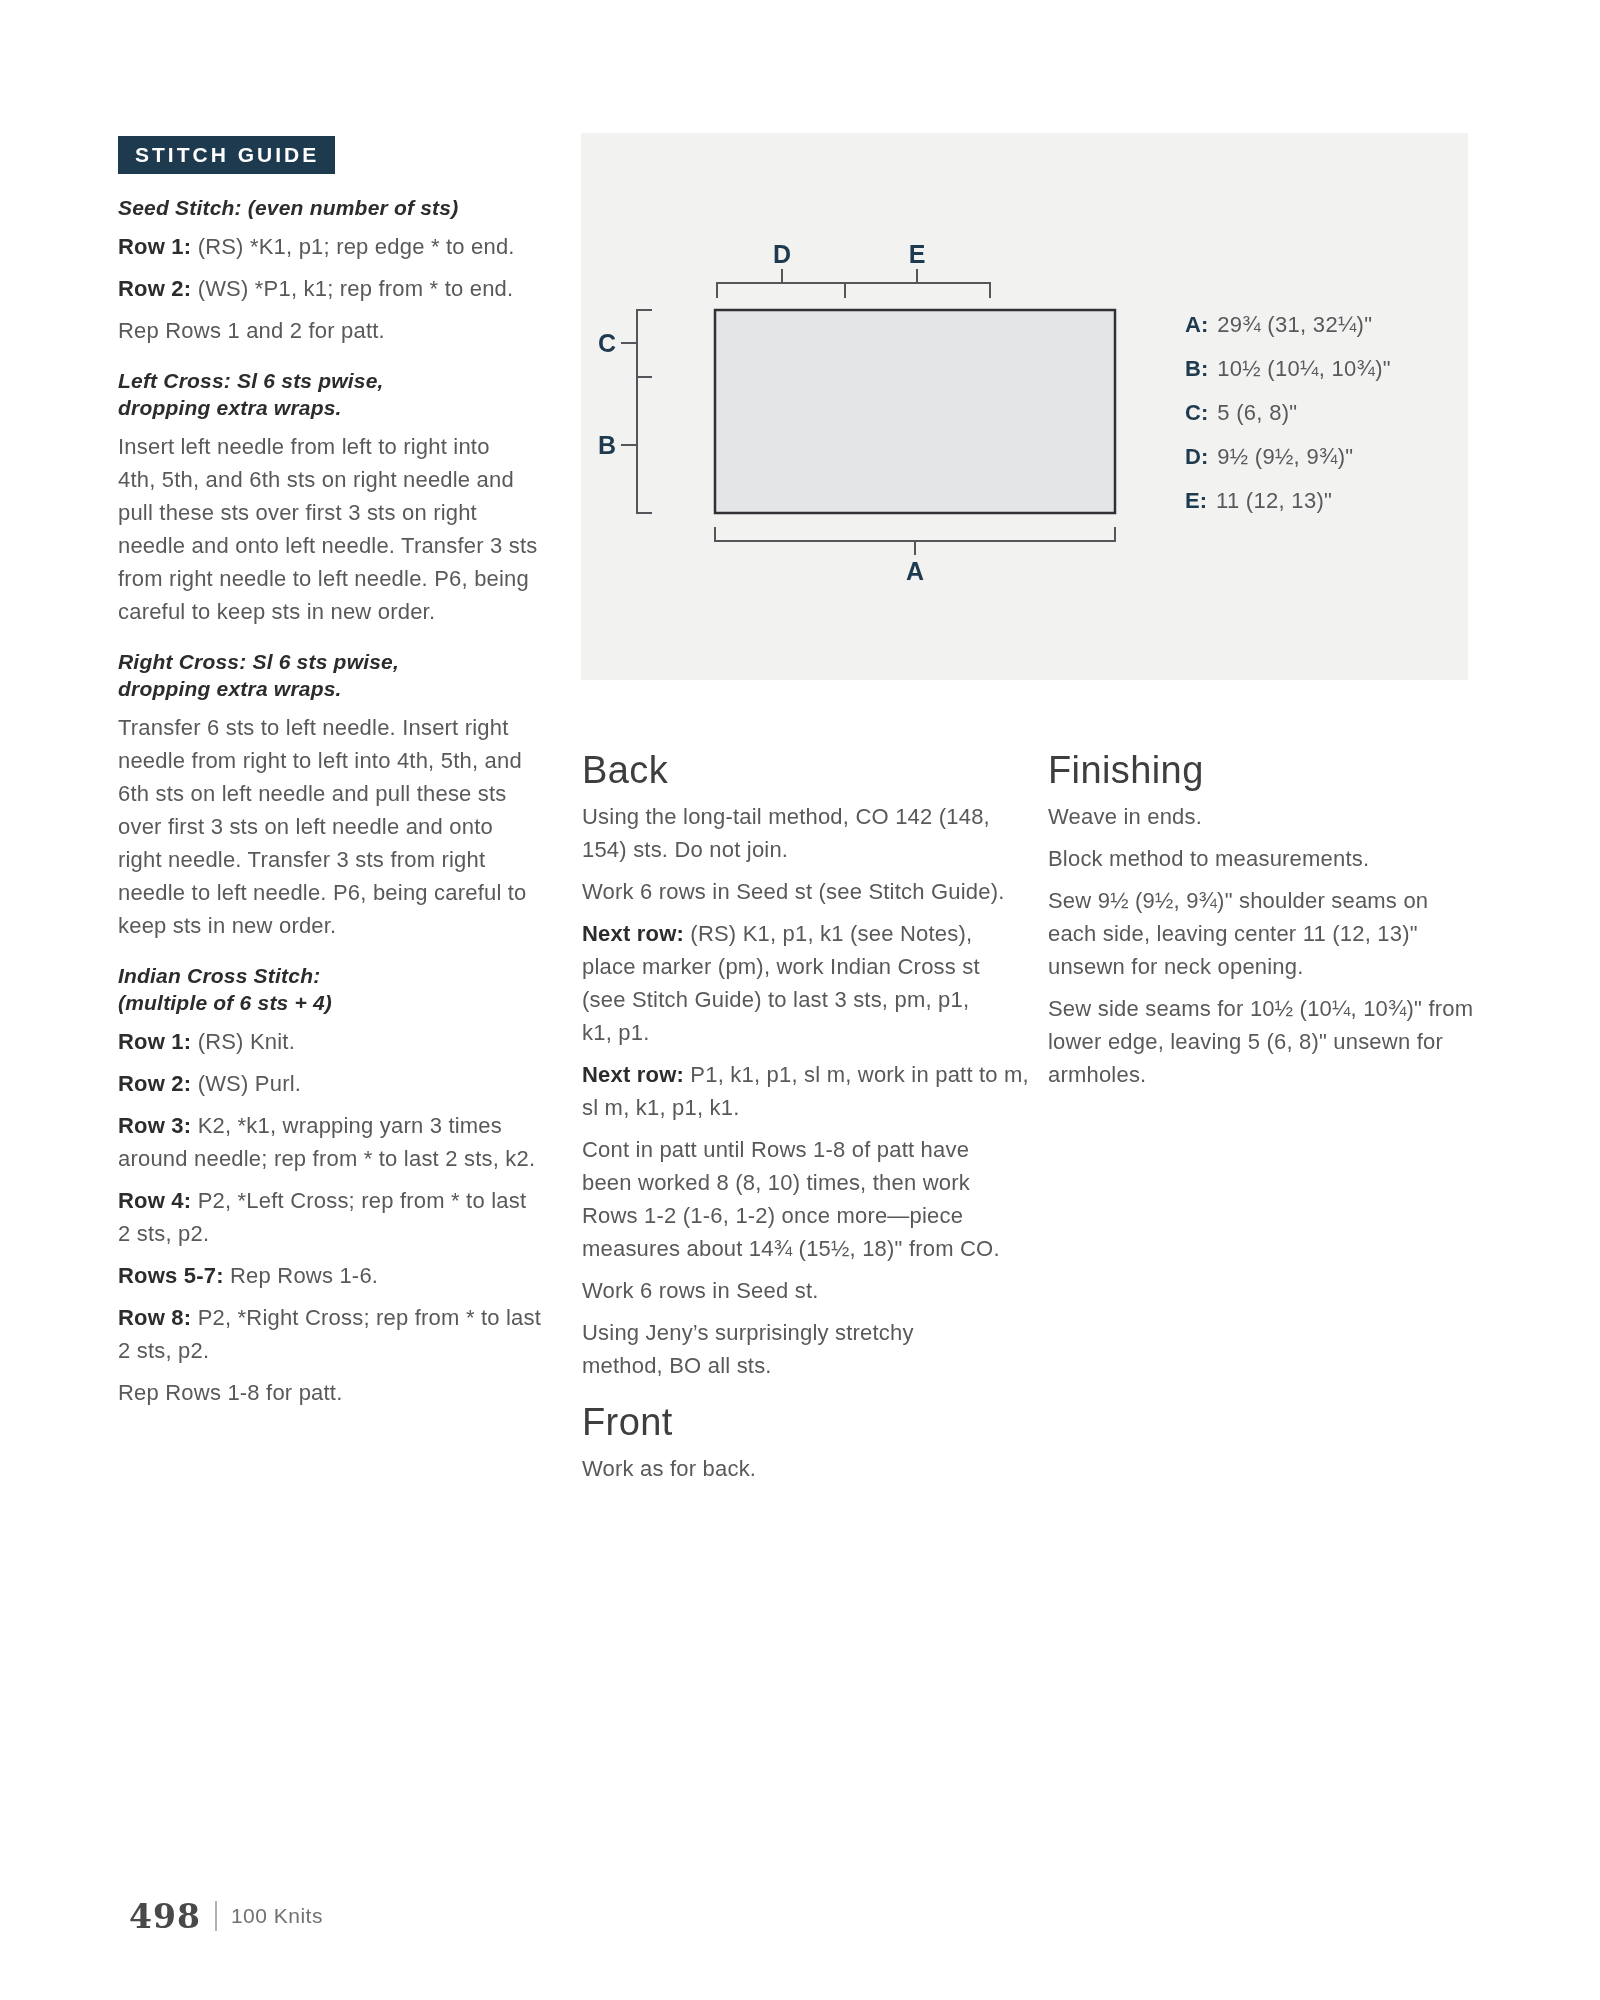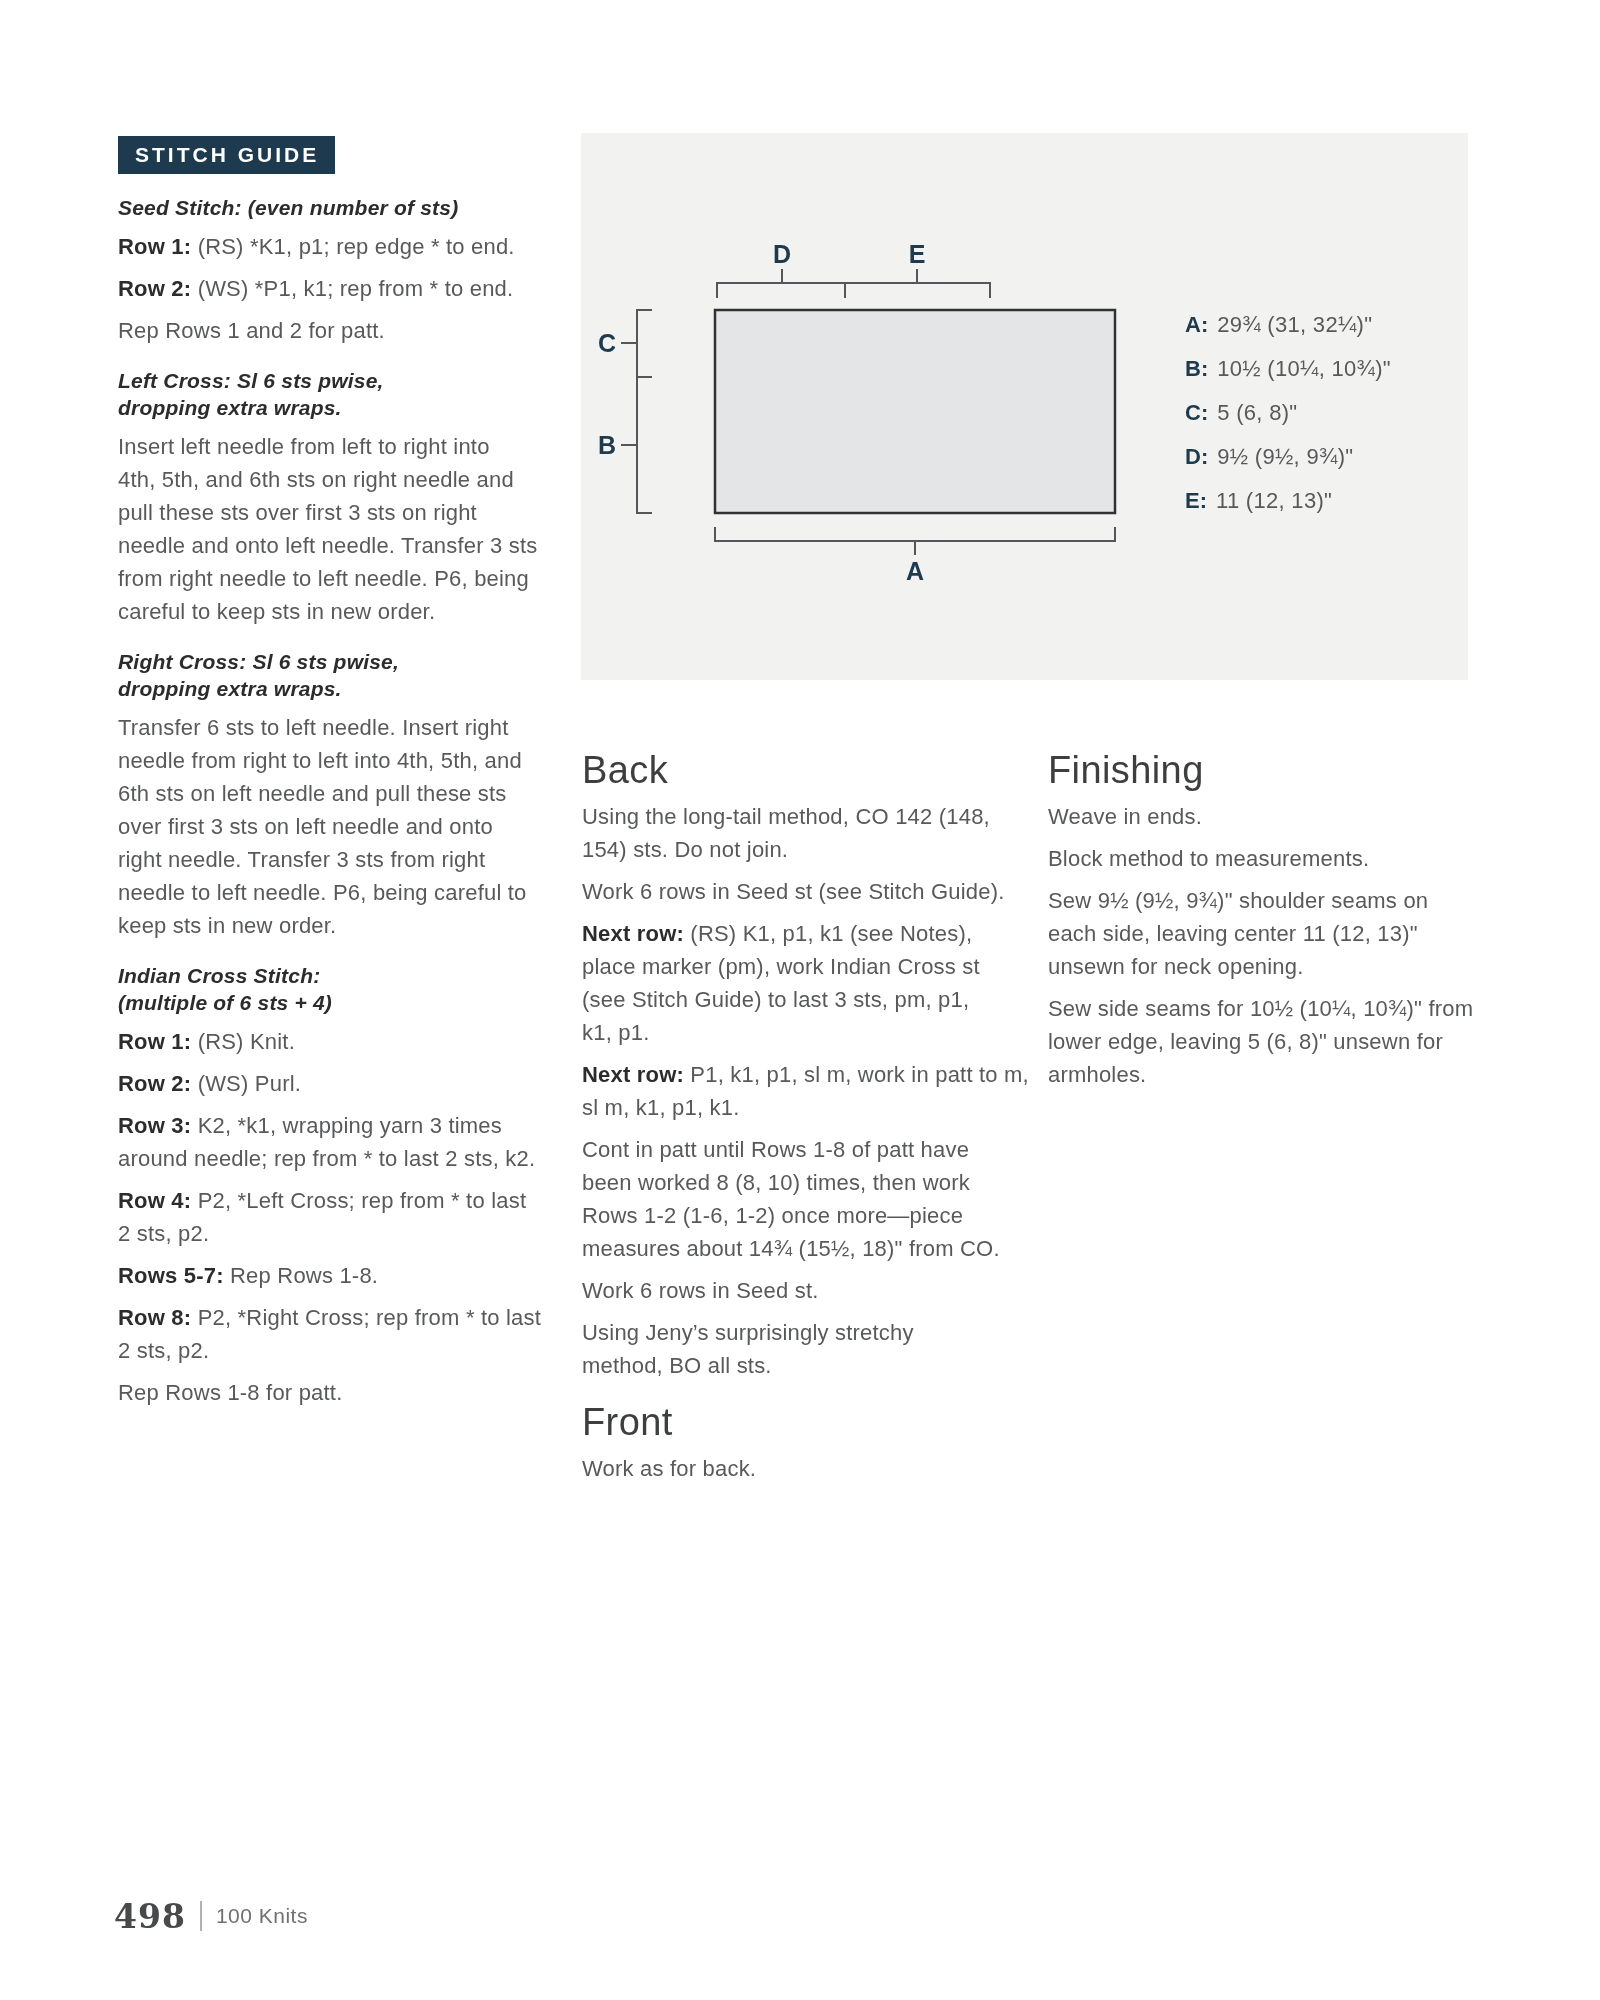--- a/index.html
+++ b/index.html
@@ -59,21 +59,21 @@
   #diagram svg text{
     font-family:"Liberation Sans",sans-serif;font-weight:700;
     font-size:25px;fill:var(--navy);
   }
   #measurements{position:absolute;left:604px;top:170px;}
   .meas-row{height:44px;display:flex;align-items:center;font-size:22px;white-space:nowrap;}
   .meas-label{color:var(--navy);font-weight:700;margin-right:9px;}
   .meas-value{color:var(--body);letter-spacing:.3px;}
 
   
-  #footer{position:absolute;left:114px;top:1895px;display:flex;align-items:center;height:42px;}
+  #footer{position:absolute;left:129px;top:1895px;display:flex;align-items:center;height:42px;}
   .page-num{font-family:"DejaVu Serif",serif;font-weight:700;font-size:33px;color:var(--footer_num);letter-spacing:1px;}
   .footer-divider{width:2px;height:30px;background:var(--divider);margin:0 14px;}
   .book-title{font-size:21px;color:var(--footer_text);letter-spacing:.5px;}
 </style>
 </head>
 <body>
 
 <div class="page">
 
   <aside class="col" id="col-left">
@@ -96,21 +96,21 @@
         </h3>
         <p class="para"><span>Transfer 6 sts to left needle. Insert right</span><span class="ln">needle from right to left into 4th, 5th, and</span><span class="ln">6th sts on left needle and pull these sts</span><span class="ln">over first 3 sts on left needle and onto</span><span class="ln">right needle. Transfer 3 sts from right</span><span class="ln">needle to left needle. P6, being careful to</span><span class="ln">keep sts in new order.</span></p>
         <h3 class="subhead">
           <span class="ln">Indian Cross Stitch:</span>
           <span class="ln">(multiple of 6 sts + 4)</span>
         </h3>
         <p class="para"><strong class="runin">Row 1:</strong> <span>(RS) Knit.</span></p>
         <p class="para"><strong class="runin">Row 2:</strong> <span>(WS) Purl.</span></p>
         <p class="para"><strong class="runin">Row 3:</strong> <span>K2, *k1, wrapping yarn 3 times</span><span class="ln">around needle; rep from * to last 2 sts, k2.</span></p>
         <p class="para"><strong class="runin">Row 4:</strong> <span>P2, *Left Cross; rep from * to last</span><span class="ln">2 sts, p2.</span></p>
-        <p class="para"><strong class="runin">Rows 5-7:</strong> <span>Rep Rows 1-8.</span></p>
+        <p class="para"><strong class="runin">Rows 5-7:</strong> <span>Rep Rows 1-6.</span></p>
         <p class="para"><strong class="runin">Row 8:</strong> <span>P2, *Right Cross; rep from * to last</span><span class="ln">2 sts, p2.</span></p>
         <p class="para"><span>Rep Rows 1-8 for patt.</span></p>
       </div>
   </aside>
 
   <section id="diagram">
     <svg width="887" height="547" viewBox="0 0 887 547">
       <rect x="134" y="177" width="400" height="203"></rect>
 
       <path d="M136 165 V150 H409 V165"></path>

